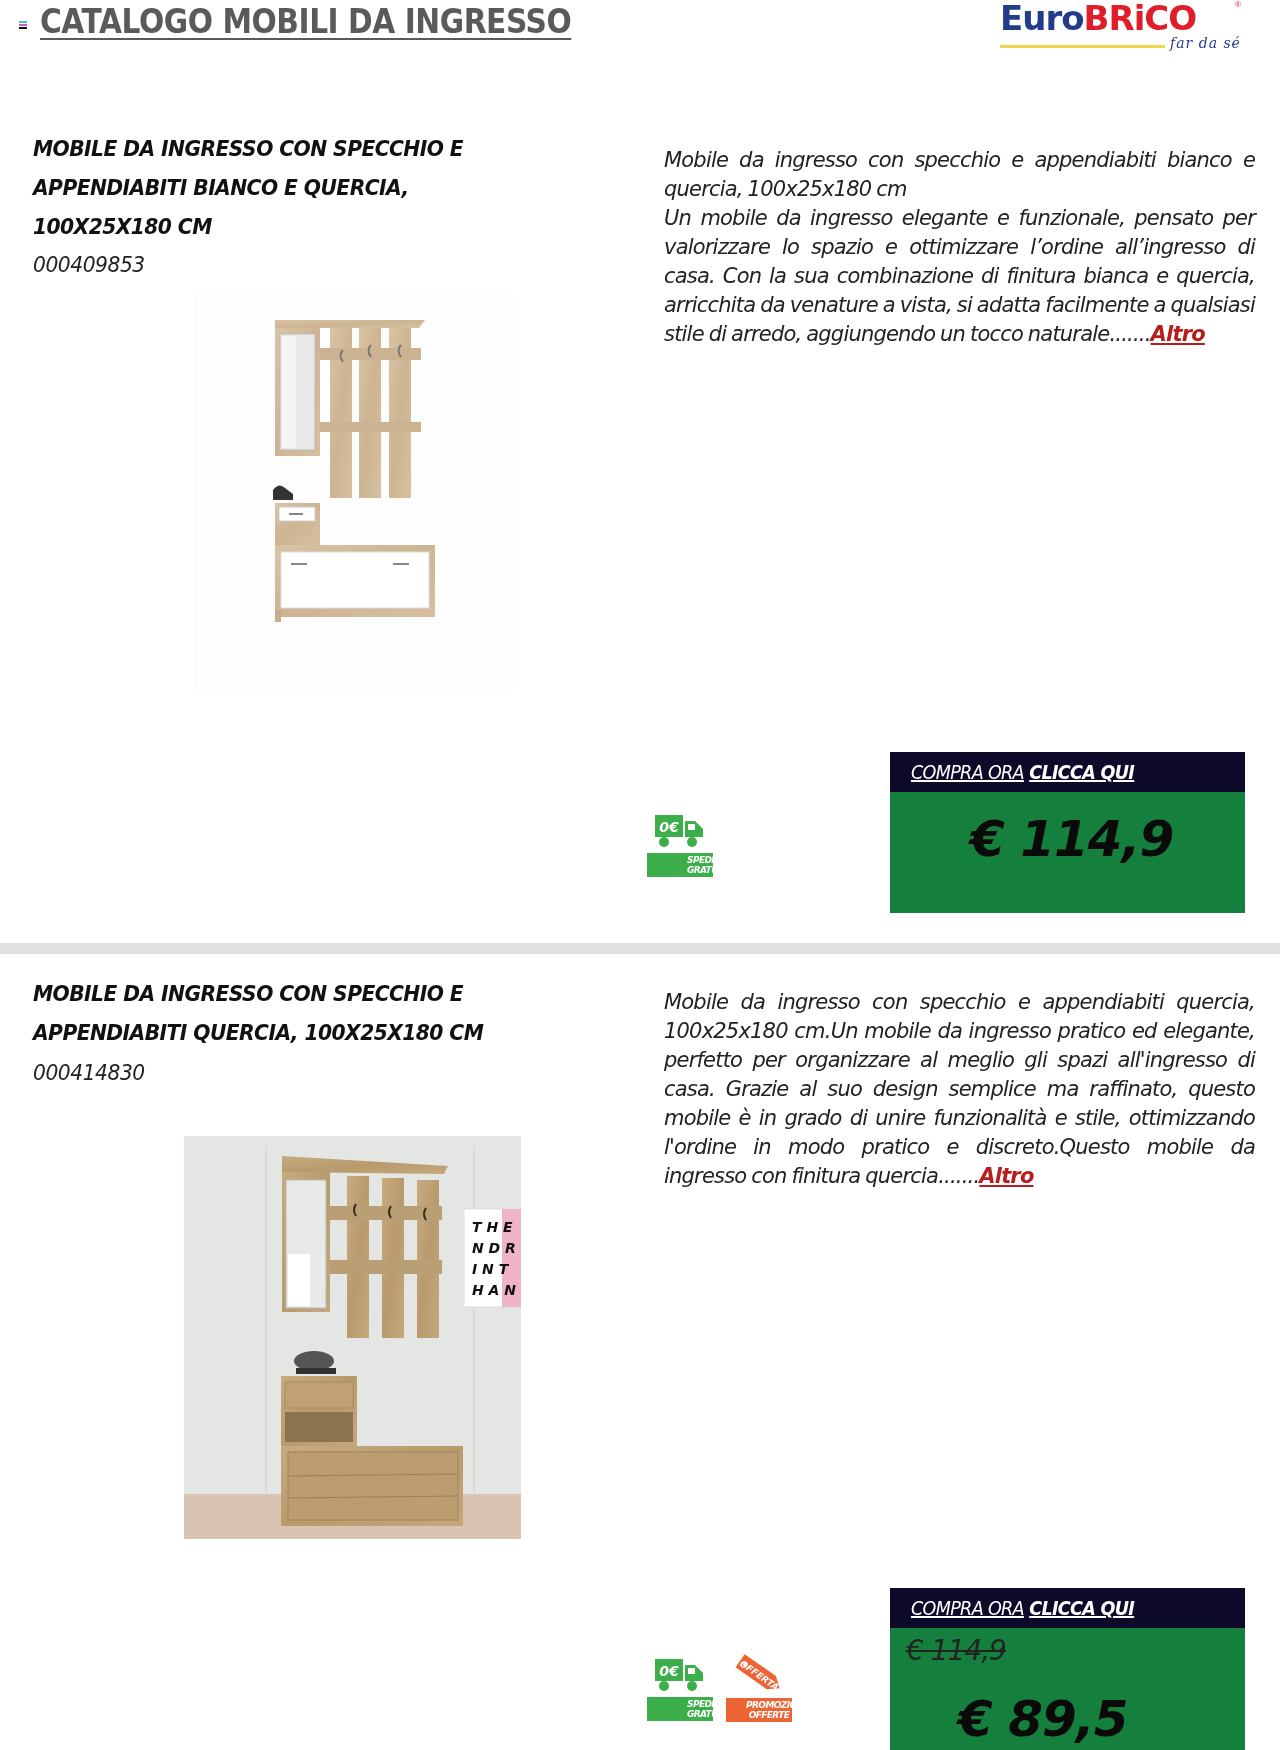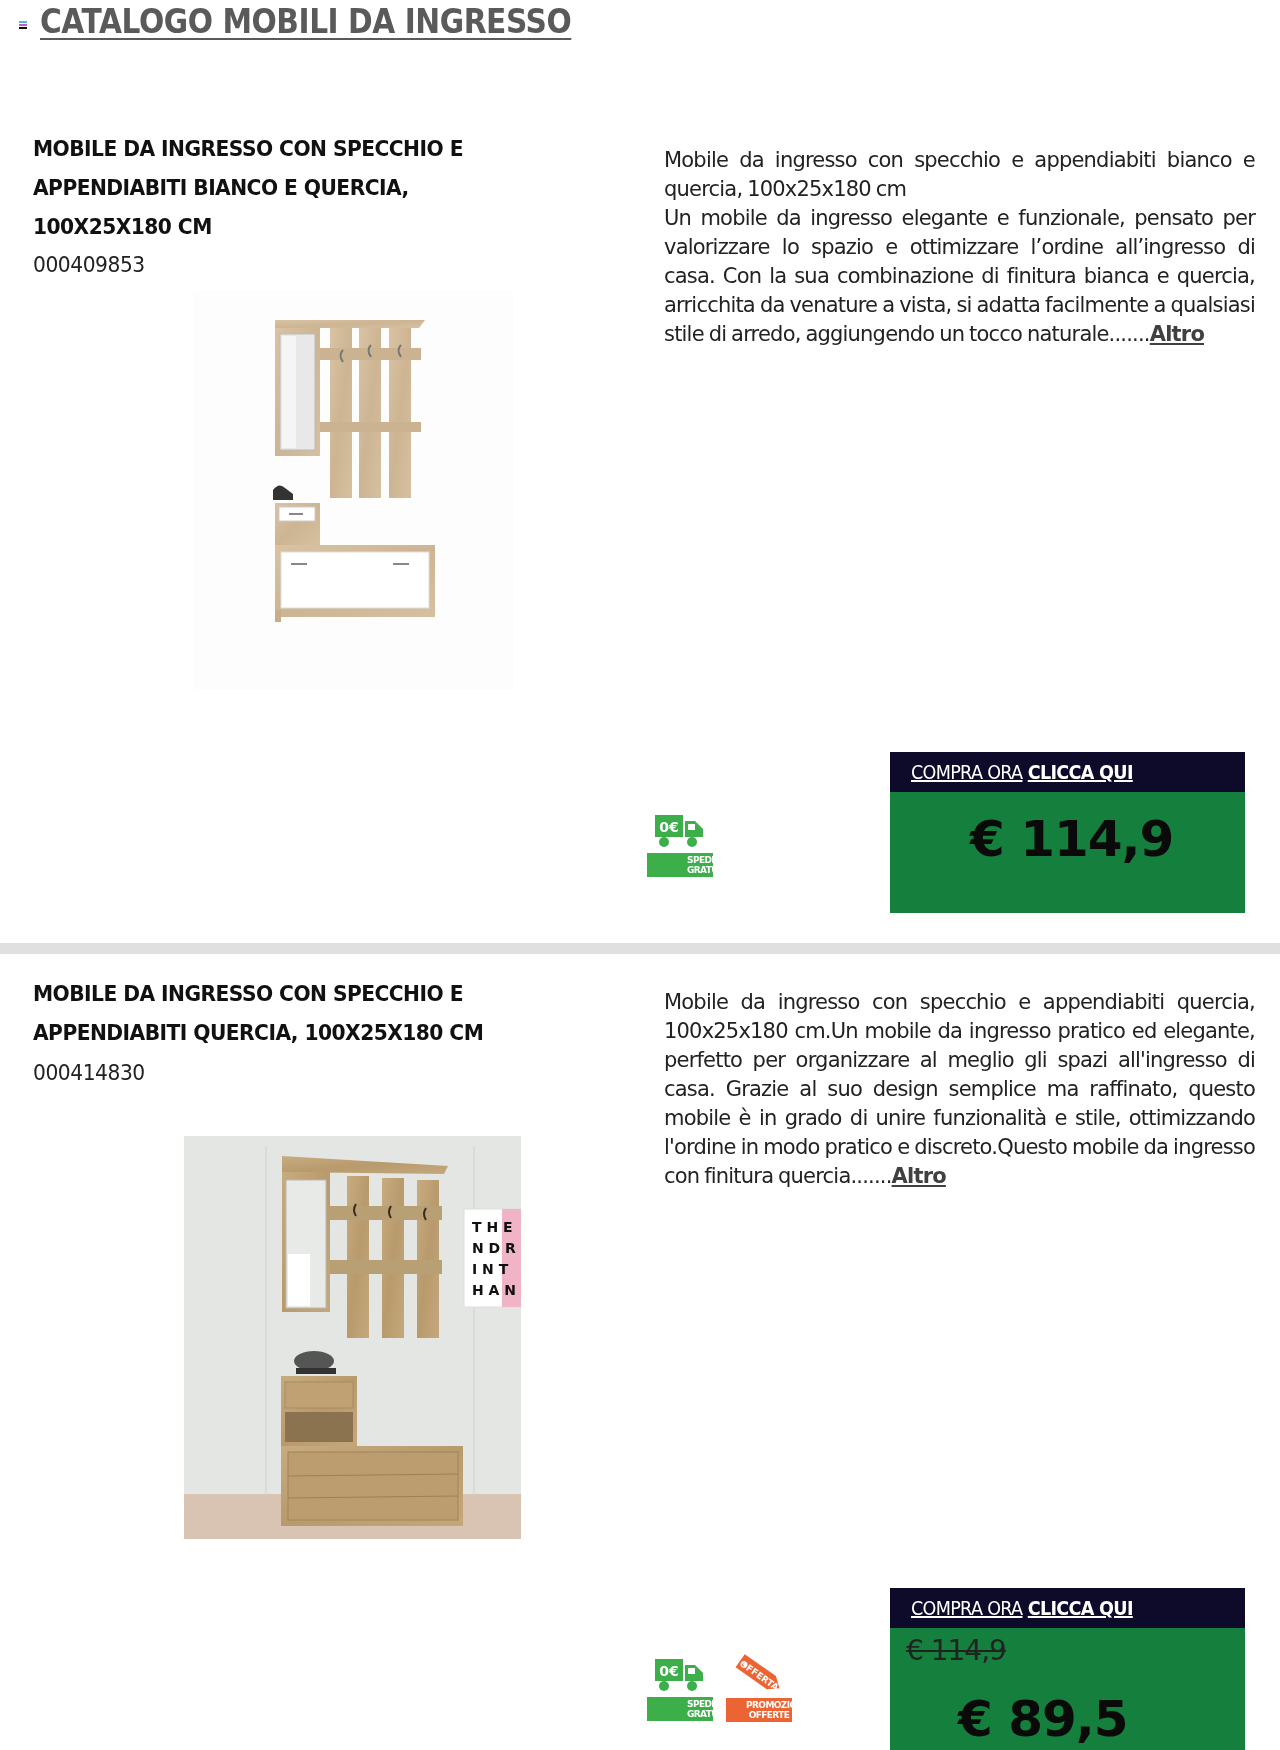--- a/index.html
+++ b/index.html
@@ -22,39 +22,39 @@
   }
   .logo { position: absolute; left: 995px; top: 0; width: 250px; height: 60px; }
   .logo-text { position: absolute; left: 5px; top: -2px; font-family: "DejaVu Sans", sans-serif; font-weight: bold; font-size: 34px; letter-spacing: -1px; white-space: nowrap; }
   .logo-euro { color: #243a8a; }
   .logo-brico { color: #e01e2a; }
   .logo-reg { position: absolute; left: 240px; top: 0px; font-size: 8px; color: #e01e2a; }
   .logo-line { position: absolute; left: 5px; top: 45px; width: 165px; height: 3px; background: #f1d44a; }
   .logo-tag { position: absolute; left: 175px; top: 35px; font-family: "DejaVu Serif", serif; font-style: italic; font-size: 14px; color: #243a8a; letter-spacing: 1px; }
 
   
-  .product { position: absolute; left: 0; width: 1280px; }
+  .product { position: absolute; left: 0; width: 1280px; font-style: italic; }
   .p1 { top: 0; height: 943px; }
   .p2 { top: 954px; height: 796px; }
   .divider { position: absolute; left: 0; top: 943px; width: 1280px; height: 11px; background: #e0e0e0; }
 
   .title {
     position: absolute; left: 33px; width: 560px;
     font-family: "DejaVu Sans", sans-serif; font-weight: bold; font-size: 22px;
     line-height: 39px; color: #111; letter-spacing: -0.6px;
     transform: scaleX(0.92); transform-origin: left top;
   }
   .code { position: absolute; left: 33px; font-family: "DejaVu Sans", sans-serif; font-size: 22px; color: #222; letter-spacing: -0.5px; transform: scaleX(0.92); transform-origin: left top; }
 
   .desc {
     position: absolute; left: 664px; width: 591px;
     font-family: "DejaVu Sans", sans-serif; font-size: 21px; line-height: 29px;
     color: #222; text-align: justify; letter-spacing: -0.8px; word-spacing: -1px;
   }
-  .desc .more { font-weight: bold; color: #404040; text-decoration: underline; cursor: pointer; }
+  .desc .more { font-weight: bold; color: #b91c1c; text-decoration: underline; cursor: pointer; }
 
   .image-box { position: absolute; overflow: hidden; }
 
   
   .cta { position: absolute; left: 890px; width: 355px; }
   .cta-head { height: 40px; background: #0e0a2a; display: flex; align-items: center; padding-left: 21px; }
   .cta-link { color: #fff; font-size: 20px; font-family: "DejaVu Sans", sans-serif; text-decoration: underline; letter-spacing: -0.8px; cursor: pointer; transform: scaleX(0.88); transform-origin: left center; white-space: nowrap; }
   .cta-link .buy { font-weight: normal; }
   .cta-link .click { font-weight: bold; margin-left: 6px; }
   .cta-body { background: #15803d; position: relative; }
@@ -70,20 +70,28 @@
 </head>
 <body>
 
 <div class="header">
   <div class="marker">
     <span class="m1"></span>
       <span class="m2"></span>
       <span class="m3"></span>
   </div>
   <div class="page-title">CATALOGO MOBILI DA INGRESSO</div>
+  <div class="logo">
+    <div class="logo-text">
+      <span class="logo-euro">Euro</span><span class="logo-brico">BRiCO</span>
+    </div>
+    <span class="logo-reg">®</span>
+    <div class="logo-line"></div>
+    <span class="logo-tag">far da sé</span>
+  </div>
 </div>
 
 <section class="product p1">
   <div class="title" style="top:129px;">MOBILE DA INGRESSO CON SPECCHIO E APPENDIABITI BIANCO E QUERCIA, 100X25X180 CM</div>
   <div class="code" style="top:252px;">000409853</div>
 
   <div class="image-box" style="left:193px; top:290px; width:320px; height:400px;">
     <svg width="320" height="400" viewBox="0 0 320 400">
       <defs>
         <linearGradient id="oak1" x1="0" y1="0" x2="1" y2="1">

